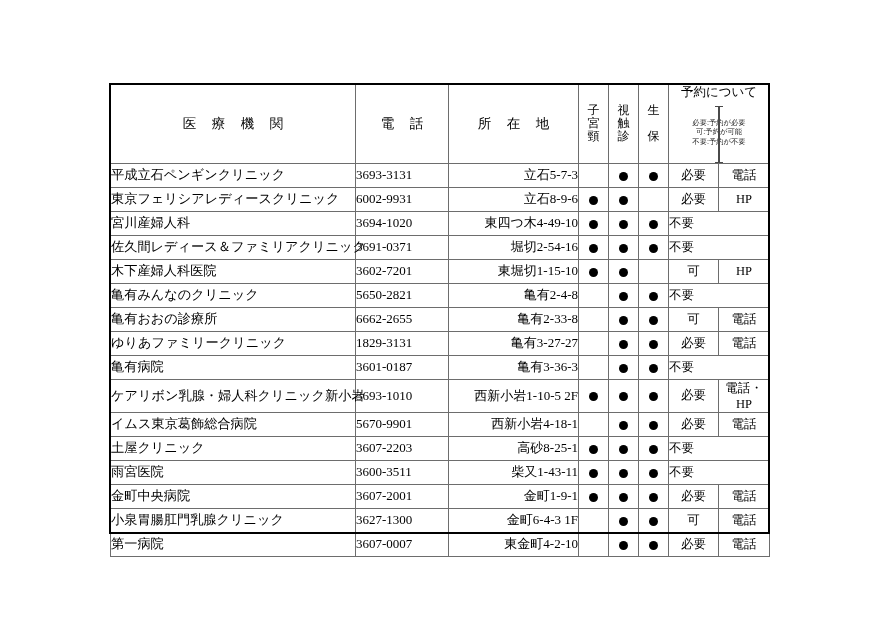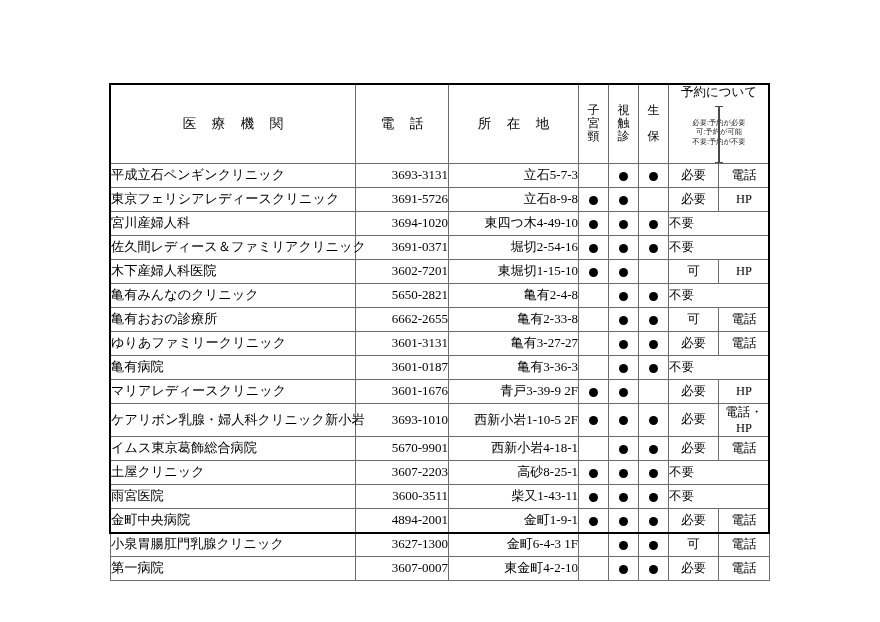--- a/index.html
+++ b/index.html
@@ -141,21 +141,21 @@
   }
   td.d-name {
     padding-left: 4px;
     text-align: left;
     white-space: nowrap;
     font-size: 13.2px;
     font-family: Liberation Mono, monospace;
   }
   td.d-tel {
     padding-left: 6px;
-    text-align: right;
+    text-align: left;
     font-size: 13px;
   }
   td.d-addr {
     padding-left: 5px;
     text-align: right;
     white-space: nowrap;
     font-size: 13px;
   }
   td.d-mark {
     text-align: center;
@@ -244,22 +244,22 @@
           <td class="d-tel">3693-3131</td>
           <td class="d-addr">立石5-7-3</td>
           <td class="d-mark"></td>
           <td class="d-mark"><span class="dot"></span></td>
           <td class="d-mark"><span class="dot"></span></td>
           <td class="d-yoyaku shaded">必要</td>
           <td class="d-method">電話</td>
         </tr>
         <tr>
           <td class="d-name">東京フェリシアレディースクリニック</td>
-          <td class="d-tel">3691-5726</td>
-          <td class="d-addr">立石8-9-8</td>
+          <td class="d-tel">6002-9931</td>
+          <td class="d-addr">立石8-9-6</td>
           <td class="d-mark"><span class="dot"></span></td>
           <td class="d-mark"><span class="dot"></span></td>
           <td class="d-mark"></td>
           <td class="d-yoyaku shaded">必要</td>
           <td class="d-method">HP</td>
         </tr>
         <tr>
           <td class="d-name">宮川産婦人科</td>
           <td class="d-tel">3694-1020</td>
           <td class="d-addr">東四つ木4-49-10</td>
@@ -301,48 +301,38 @@
           <td class="d-tel">6662-2655</td>
           <td class="d-addr">亀有2-33-8</td>
           <td class="d-mark"></td>
           <td class="d-mark"><span class="dot"></span></td>
           <td class="d-mark"><span class="dot"></span></td>
           <td class="d-yoyaku">可</td>
           <td class="d-method">電話</td>
         </tr>
         <tr>
           <td class="d-name">ゆりあファミリークリニック</td>
-          <td class="d-tel">3601-3131</td>
+          <td class="d-tel">1829-3131</td>
           <td class="d-addr">亀有3-27-27</td>
           <td class="d-mark"></td>
           <td class="d-mark"><span class="dot"></span></td>
           <td class="d-mark"><span class="dot"></span></td>
           <td class="d-yoyaku shaded">必要</td>
           <td class="d-method">電話</td>
         </tr>
         <tr>
           <td class="d-name">亀有病院</td>
           <td class="d-tel">3601-0187</td>
           <td class="d-addr">亀有3-36-3</td>
           <td class="d-mark"></td>
           <td class="d-mark"><span class="dot"></span></td>
           <td class="d-mark"><span class="dot"></span></td>
           <td class="d-merged" colspan="2">不要</td>
         </tr>
         <tr>
-          <td class="d-name">マリアレディースクリニック</td>
-          <td class="d-tel">3601-1676</td>
-          <td class="d-addr">青戸3-39-9  2F</td>
-          <td class="d-mark"><span class="dot"></span></td>
-          <td class="d-mark"><span class="dot"></span></td>
-          <td class="d-mark"></td>
-          <td class="d-yoyaku shaded">必要</td>
-          <td class="d-method">HP</td>
-        </tr>
-        <tr>
           <td class="d-name">ケアリボン乳腺・婦人科クリニック新小岩</td>
           <td class="d-tel">3693-1010</td>
           <td class="d-addr">西新小岩1-10-5  2F</td>
           <td class="d-mark"><span class="dot"></span></td>
           <td class="d-mark"><span class="dot"></span></td>
           <td class="d-mark"><span class="dot"></span></td>
           <td class="d-yoyaku shaded">必要</td>
           <td class="d-method">電話・HP</td>
         </tr>
         <tr>
@@ -368,21 +358,21 @@
           <td class="d-name">雨宮医院</td>
           <td class="d-tel">3600-3511</td>
           <td class="d-addr">柴又1-43-11</td>
           <td class="d-mark"><span class="dot"></span></td>
           <td class="d-mark"><span class="dot"></span></td>
           <td class="d-mark"><span class="dot"></span></td>
           <td class="d-merged" colspan="2">不要</td>
         </tr>
         <tr>
           <td class="d-name">金町中央病院</td>
-          <td class="d-tel">4894-2001</td>
+          <td class="d-tel">3607-2001</td>
           <td class="d-addr">金町1-9-1</td>
           <td class="d-mark"><span class="dot"></span></td>
           <td class="d-mark"><span class="dot"></span></td>
           <td class="d-mark"><span class="dot"></span></td>
           <td class="d-yoyaku shaded">必要</td>
           <td class="d-method">電話</td>
         </tr>
         <tr>
           <td class="d-name">小泉胃腸肛門乳腺クリニック</td>
           <td class="d-tel">3627-1300</td>

